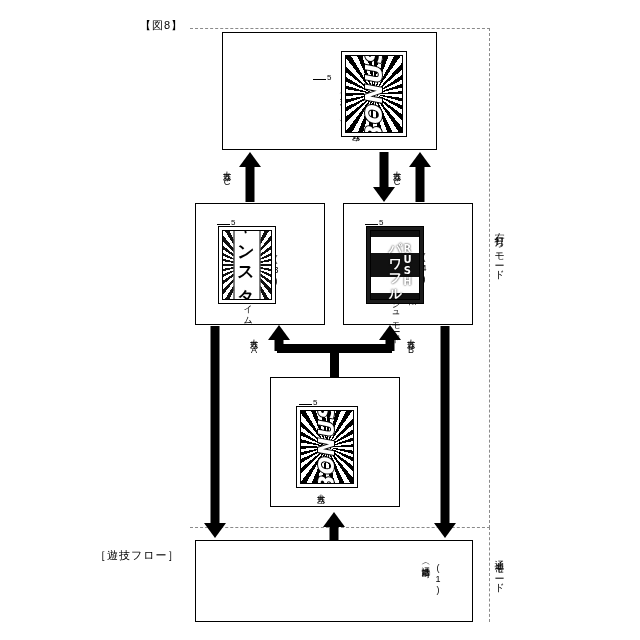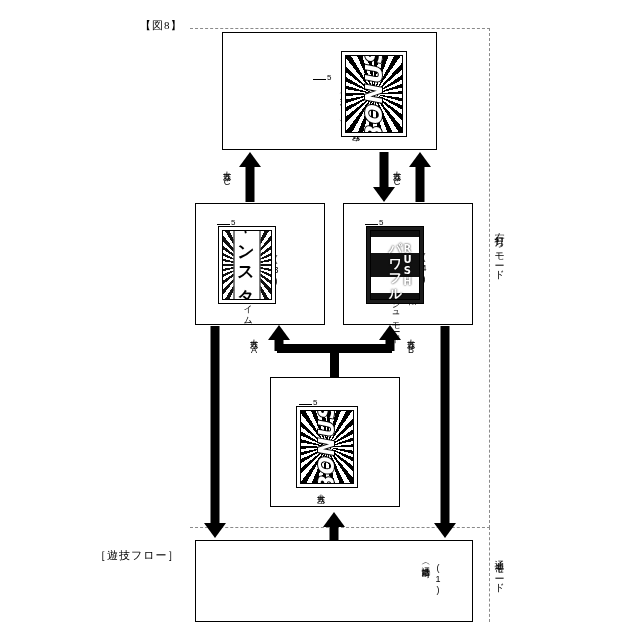--- a/index.html
+++ b/index.html
@@ -14,21 +14,20 @@
   .page{position:absolute;left:0;top:0;width:640px;height:640px;}
 
   
   .abs{position:absolute;}
 
   
   .fig-label{
     left:140px;top:18px;
     font-size:11px;letter-spacing:1px;
     white-space:nowrap;
-    font-family:Liberation Serif, serif;
   }
   .flow-label{
     left:95px;top:548px;
     font-size:11px;letter-spacing:1px;
     white-space:nowrap;
     writing-mode:horizontal-tb;
   }
 
   
   .box{

